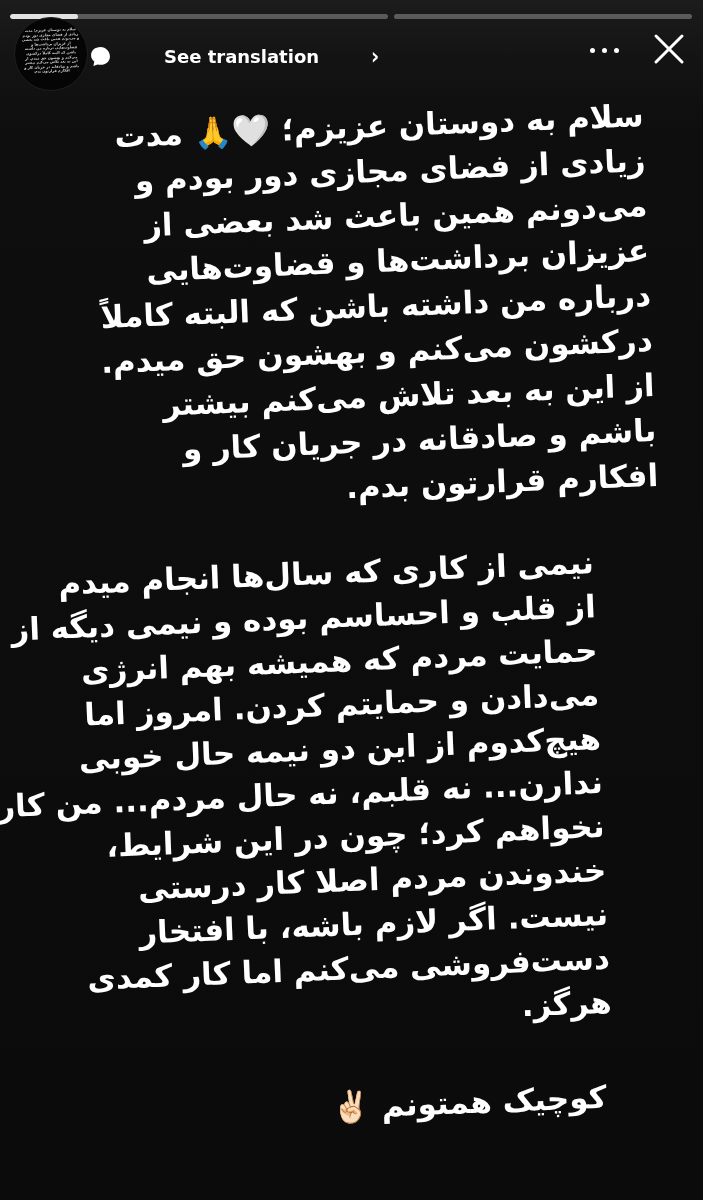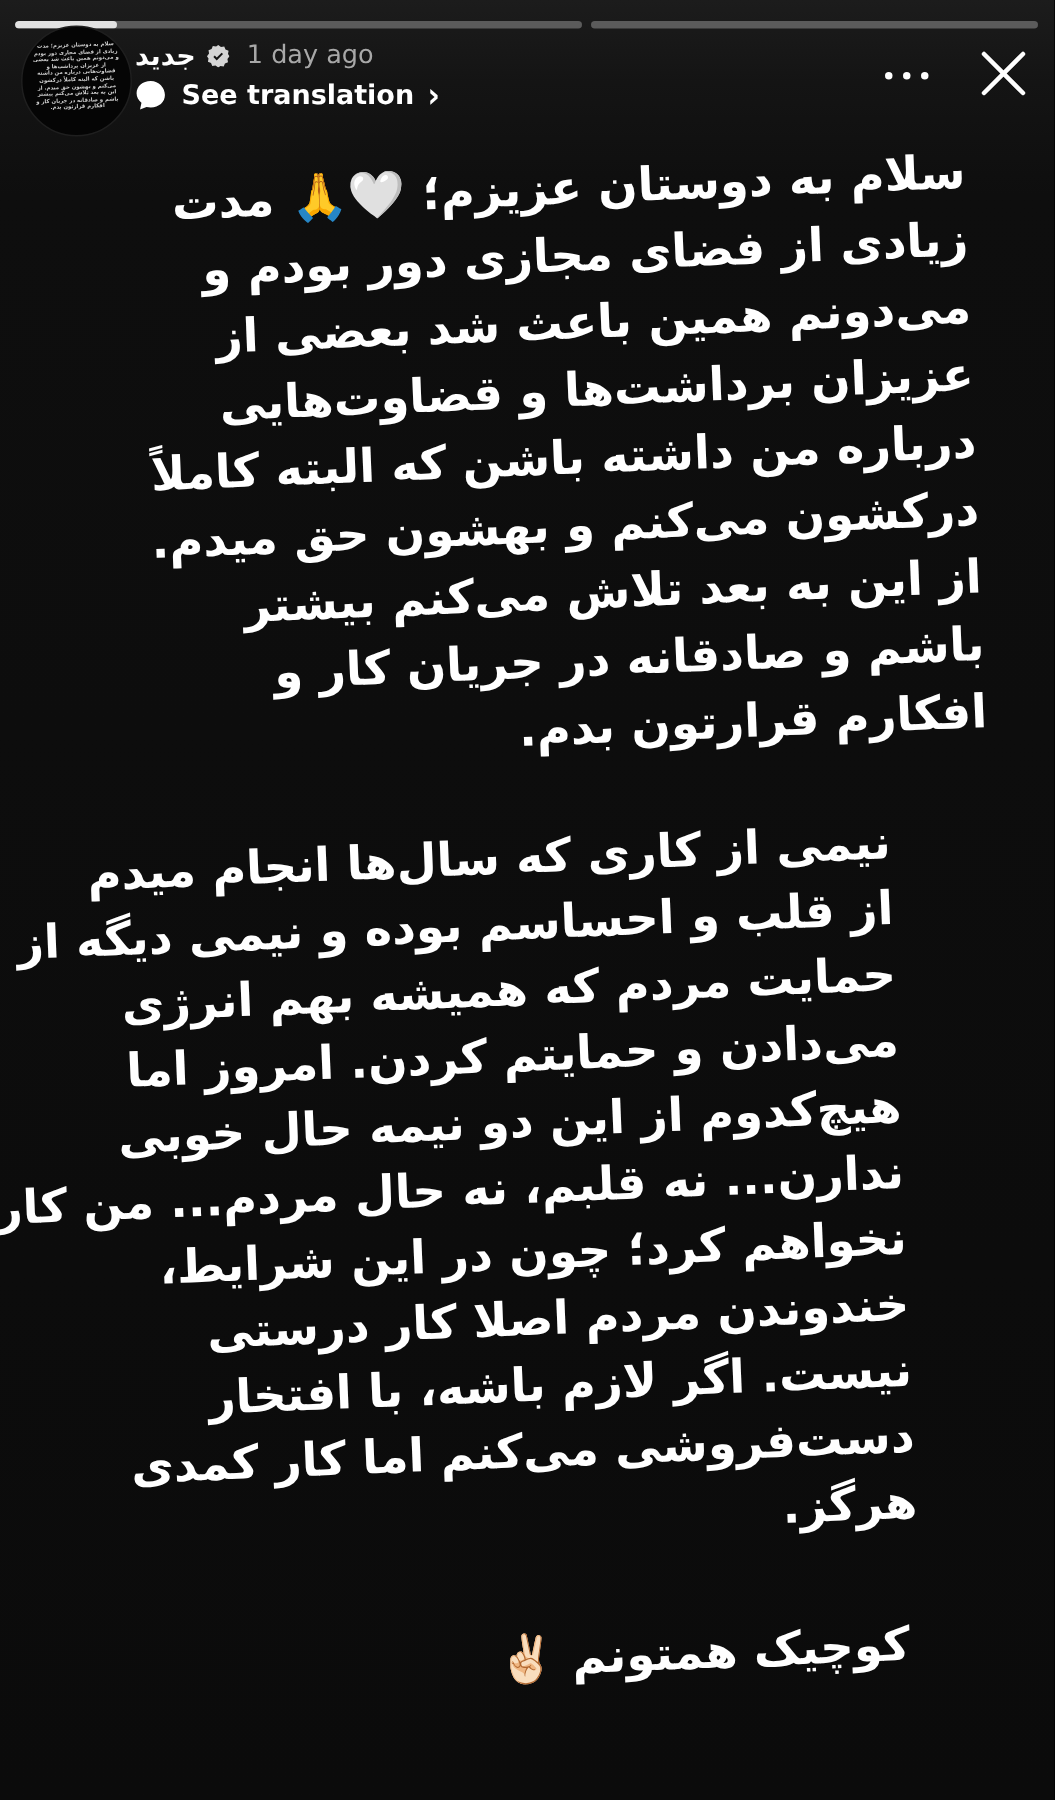--- a/index.html
+++ b/index.html
@@ -20,21 +20,21 @@
   }
   .avatar .micro{
     width:58px;margin:10px auto 0;font-size:3.6px;line-height:4.6px;color:#cfcfcf;
     direction:rtl;text-align:center;font-weight:bold;transform:rotate(-2deg);
   }
   .head{position:absolute;left:90px;top:26px;}
   .hrow1{display:flex;align-items:center;height:22px;}
   .uname{font-size:18px;font-weight:bold;color:#fff;direction:rtl;}
   .badge{display:inline-flex;margin:0 6px 0 7px;}
   .time{font-size:17px;color:#a8a8a8;margin-left:6px;}
-  .hrow2{display:flex;align-items:center;height:24px;margin-top:3px;cursor:pointer;}
+  .hrow2{display:flex;align-items:center;height:24px;margin-top:18px;cursor:pointer;gap:43px;}
   .bubble{display:inline-flex;margin-right:10px;}
   .trans{font-size:18px;font-weight:bold;color:#fff;}
   .chev{font-size:20px;font-weight:bold;color:#fff;margin-left:9px;transform:scaleY(1.15);}
   
   .dots{position:absolute;top:42px;right:84px;display:flex;gap:7px;cursor:pointer;padding:6px 0;}
   .dots span{width:5px;height:5px;border-radius:50%;background:#fff;display:block;}
   .close{position:absolute;top:31px;right:16px;width:36px;height:36px;cursor:pointer;}
   
   .p{position:absolute;direction:rtl;text-align:right;font-weight:bold;color:#fff;
      white-space:nowrap;transform:rotate(-2.3deg);transform-origin:center;}
@@ -53,30 +53,20 @@
         <div class="fill"></div>
       </div>
     <div class="seg seg2"></div>
   </div>
 
   <div class="avatar">
     <div class="micro">سلام به دوستان عزیزم؛ مدت زیادی از فضای مجازی دور بودم و می‌دونم همین باعث شد بعضی از عزیزان برداشت‌ها و قضاوت‌هایی درباره من داشته باشن که البته کاملاً درکشون می‌کنم و بهشون حق میدم. از این به بعد تلاش می‌کنم بیشتر باشم و صادقانه در جریان کار و افکارم قرارتون بدم.</div>
   </div>
 
   <div class="head">
-    <div class="hrow1">
-      <span class="uname">جدید</span>
-      <span class="badge">
-        <svg width="15" height="15" viewBox="0 0 24 24">
-            <path fill="#d5d5d5" d="M12 0l2.9 2.2 3.5-.6 1.3 3.3 3.3 1.3-.6 3.5L24 12l-2.2 2.9.6 3.5-3.3 1.3-1.3 3.3-3.5-.6L12 24l-2.9-2.2-3.5.6-1.3-3.3-3.3-1.3.6-3.5L0 12l2.2-2.9-.6-3.5 3.3-1.3L6.2 1l3.5.6L12 0z"></path>
-            <path fill="#141414" d="M10.4 16.4l-3.6-3.6 1.5-1.5 2.1 2.1 5.2-5.2 1.5 1.5-6.7 6.7z"></path>
-          </svg>
-      </span>
-      <span class="time">1 day ago</span>
-    </div>
     <div class="hrow2">
       <span class="bubble">
         <svg width="21" height="21" viewBox="0 0 20 20">
             <path fill="#fff" d="M10 1C4.8 1 1 4.4 1 8.8c0 2.5 1.2 4.6 3.1 6L3.2 19l4.1-1.5c.9.2 1.8.3 2.7.3 5.2 0 9-3.4 9-7.9S15.2 1 10 1z"></path>
           </svg>
       </span>
       <span class="trans">See translation</span>
       <span class="chev">›</span>
     </div>
   </div>

